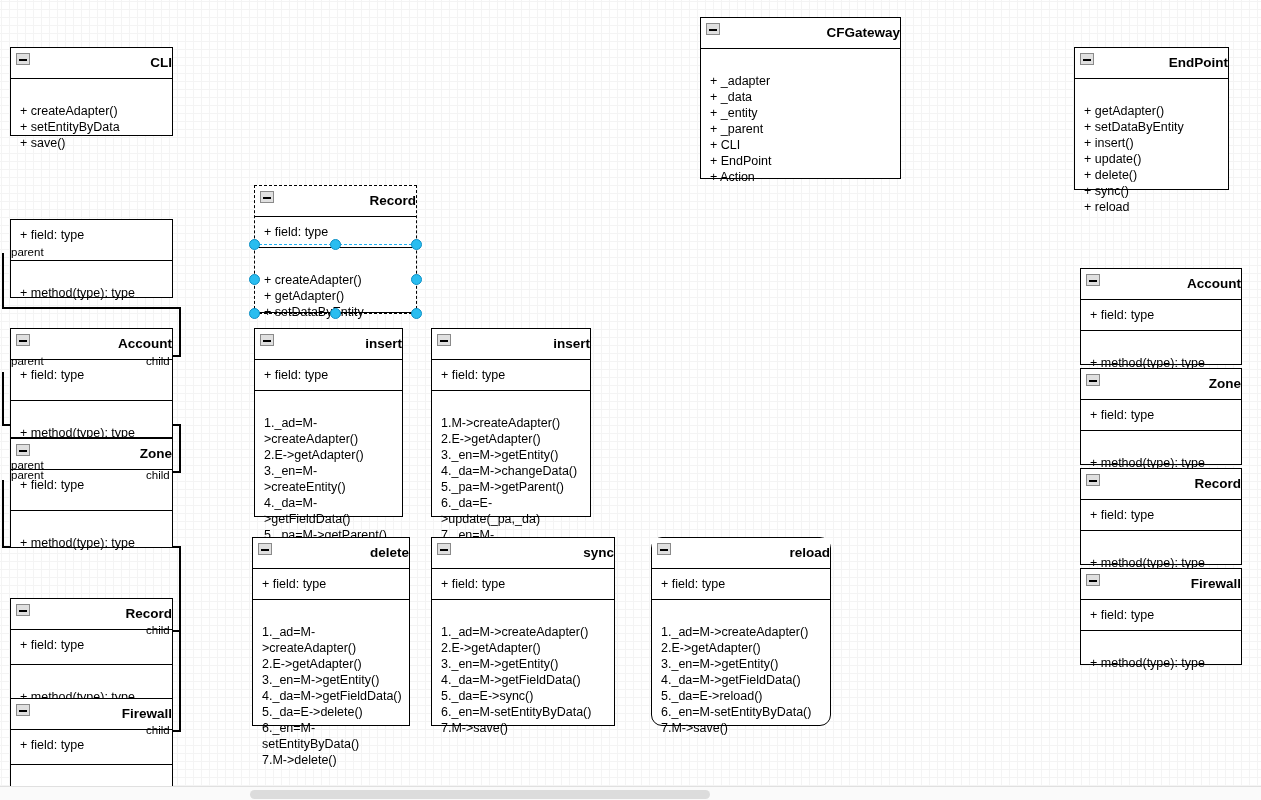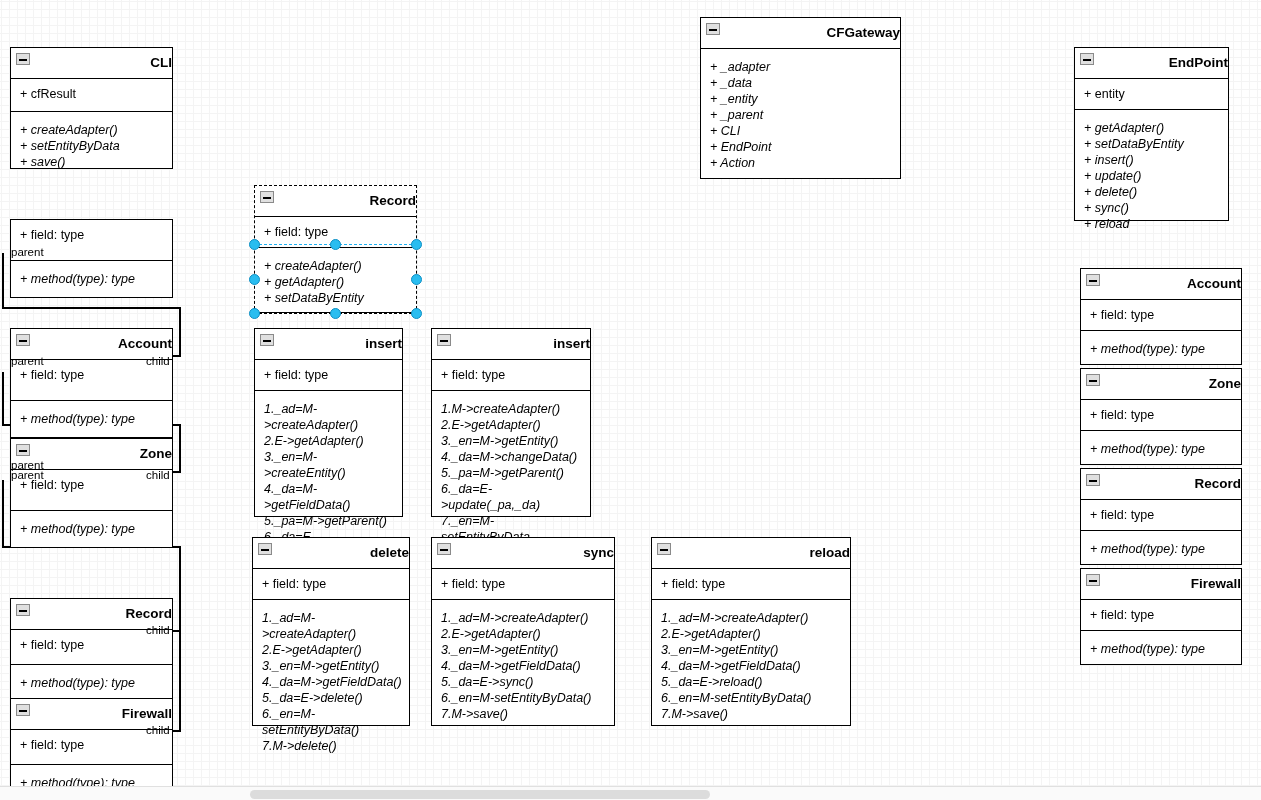--- a/index.html
+++ b/index.html
@@ -61,21 +61,21 @@
   }
   .uml .sect {
     border-bottom: 1.6px solid #000000;
     padding: 7px 7px 7px 9px;
     font-size: 12.5px;
     color: #000;
     line-height: 16px;
     white-space: pre-line;
   }
   .uml .sect:last-child { border-bottom: none; }
-  .uml .sect.pad-top { padding-top: 10px; font-style: italic; }
+  .uml .sect.pad-top { padding-top: 24px; }
 
   
   .uml.selected {
     border: 1.6px dashed #000000;
     z-index: 30;
   }
   .uml.selected .hdr { border-bottom: 1.6px solid #000; }
   .uml.selected .sect { border-bottom: 1.6px solid #000; }
   .sel-dashline {
     position: absolute;
@@ -156,21 +156,20 @@
   <span class="edge-label" style="left:11px;  top:469px;">parent</span>
   <span class="edge-label" style="left:146px; top:469px;">child</span>
   <span class="edge-label" style="left:146px; top:624px;">child</span>
   <span class="edge-label" style="left:146px; top:724px;">child</span>
 
   <div class="uml" style="left:10px; top:47px; width:163px;">
     <div class="hdr">
       <span class="collapse"></span>
       <span>CLI</span>
     </div>
-    <div class="sect" style="height:33px;">+ cfResult</div>
     <div class="sect pad-top" style="height:56px;">+ createAdapter()
 + setEntityByData
 + save()</div>
   </div>
 
   <div class="uml" style="left:10px; top:219px; width:163px;">
     <div class="sect" style="height:41px;">+ field: type</div>
     <div class="sect pad-top" style="height:36px;">+ method(type): type</div>
   </div>
 
@@ -286,21 +285,21 @@
     <div class="sect" style="height:31px;">+ field: type</div>
     <div class="sect pad-top" style="height:125px;">1._ad=M-&gt;createAdapter()
 2.E-&gt;getAdapter()
 3._en=M-&gt;getEntity()
 4._da=M-&gt;getFieldData()
 5._da=E-&gt;sync()
 6._en=M-setEntityByData()
 7.M-&gt;save()</div>
   </div>
 
-  <div class="uml" style="left:651px; top:537px; width:200px;">
+  <div class="uml" style="left:651px; top:537px; width:180px;border-radius:11px;">
     <div class="hdr">
       <span class="collapse"></span>
       <span>reload</span>
     </div>
     <div class="sect" style="height:31px;">+ field: type</div>
     <div class="sect pad-top" style="height:125px;">1._ad=M-&gt;createAdapter()
 2.E-&gt;getAdapter()
 3._en=M-&gt;getEntity()
 4._da=M-&gt;getFieldData()
 5._da=E-&gt;reload()
@@ -320,21 +319,20 @@
 + CLI
 + EndPoint
 + Action</div>
   </div>
 
   <div class="uml" style="left:1074px; top:47px; width:155px;">
     <div class="hdr">
       <span class="collapse"></span>
       <span>EndPoint</span>
     </div>
-    <div class="sect" style="height:31px;">+  entity</div>
     <div class="sect pad-top" style="height:110px;">+ getAdapter()
 + setDataByEntity
 + insert()
 + update()
 + delete()
 + sync()
 + reload</div>
   </div>
 
   <div class="uml" style="left:1080px; top:268px; width:162px;">

